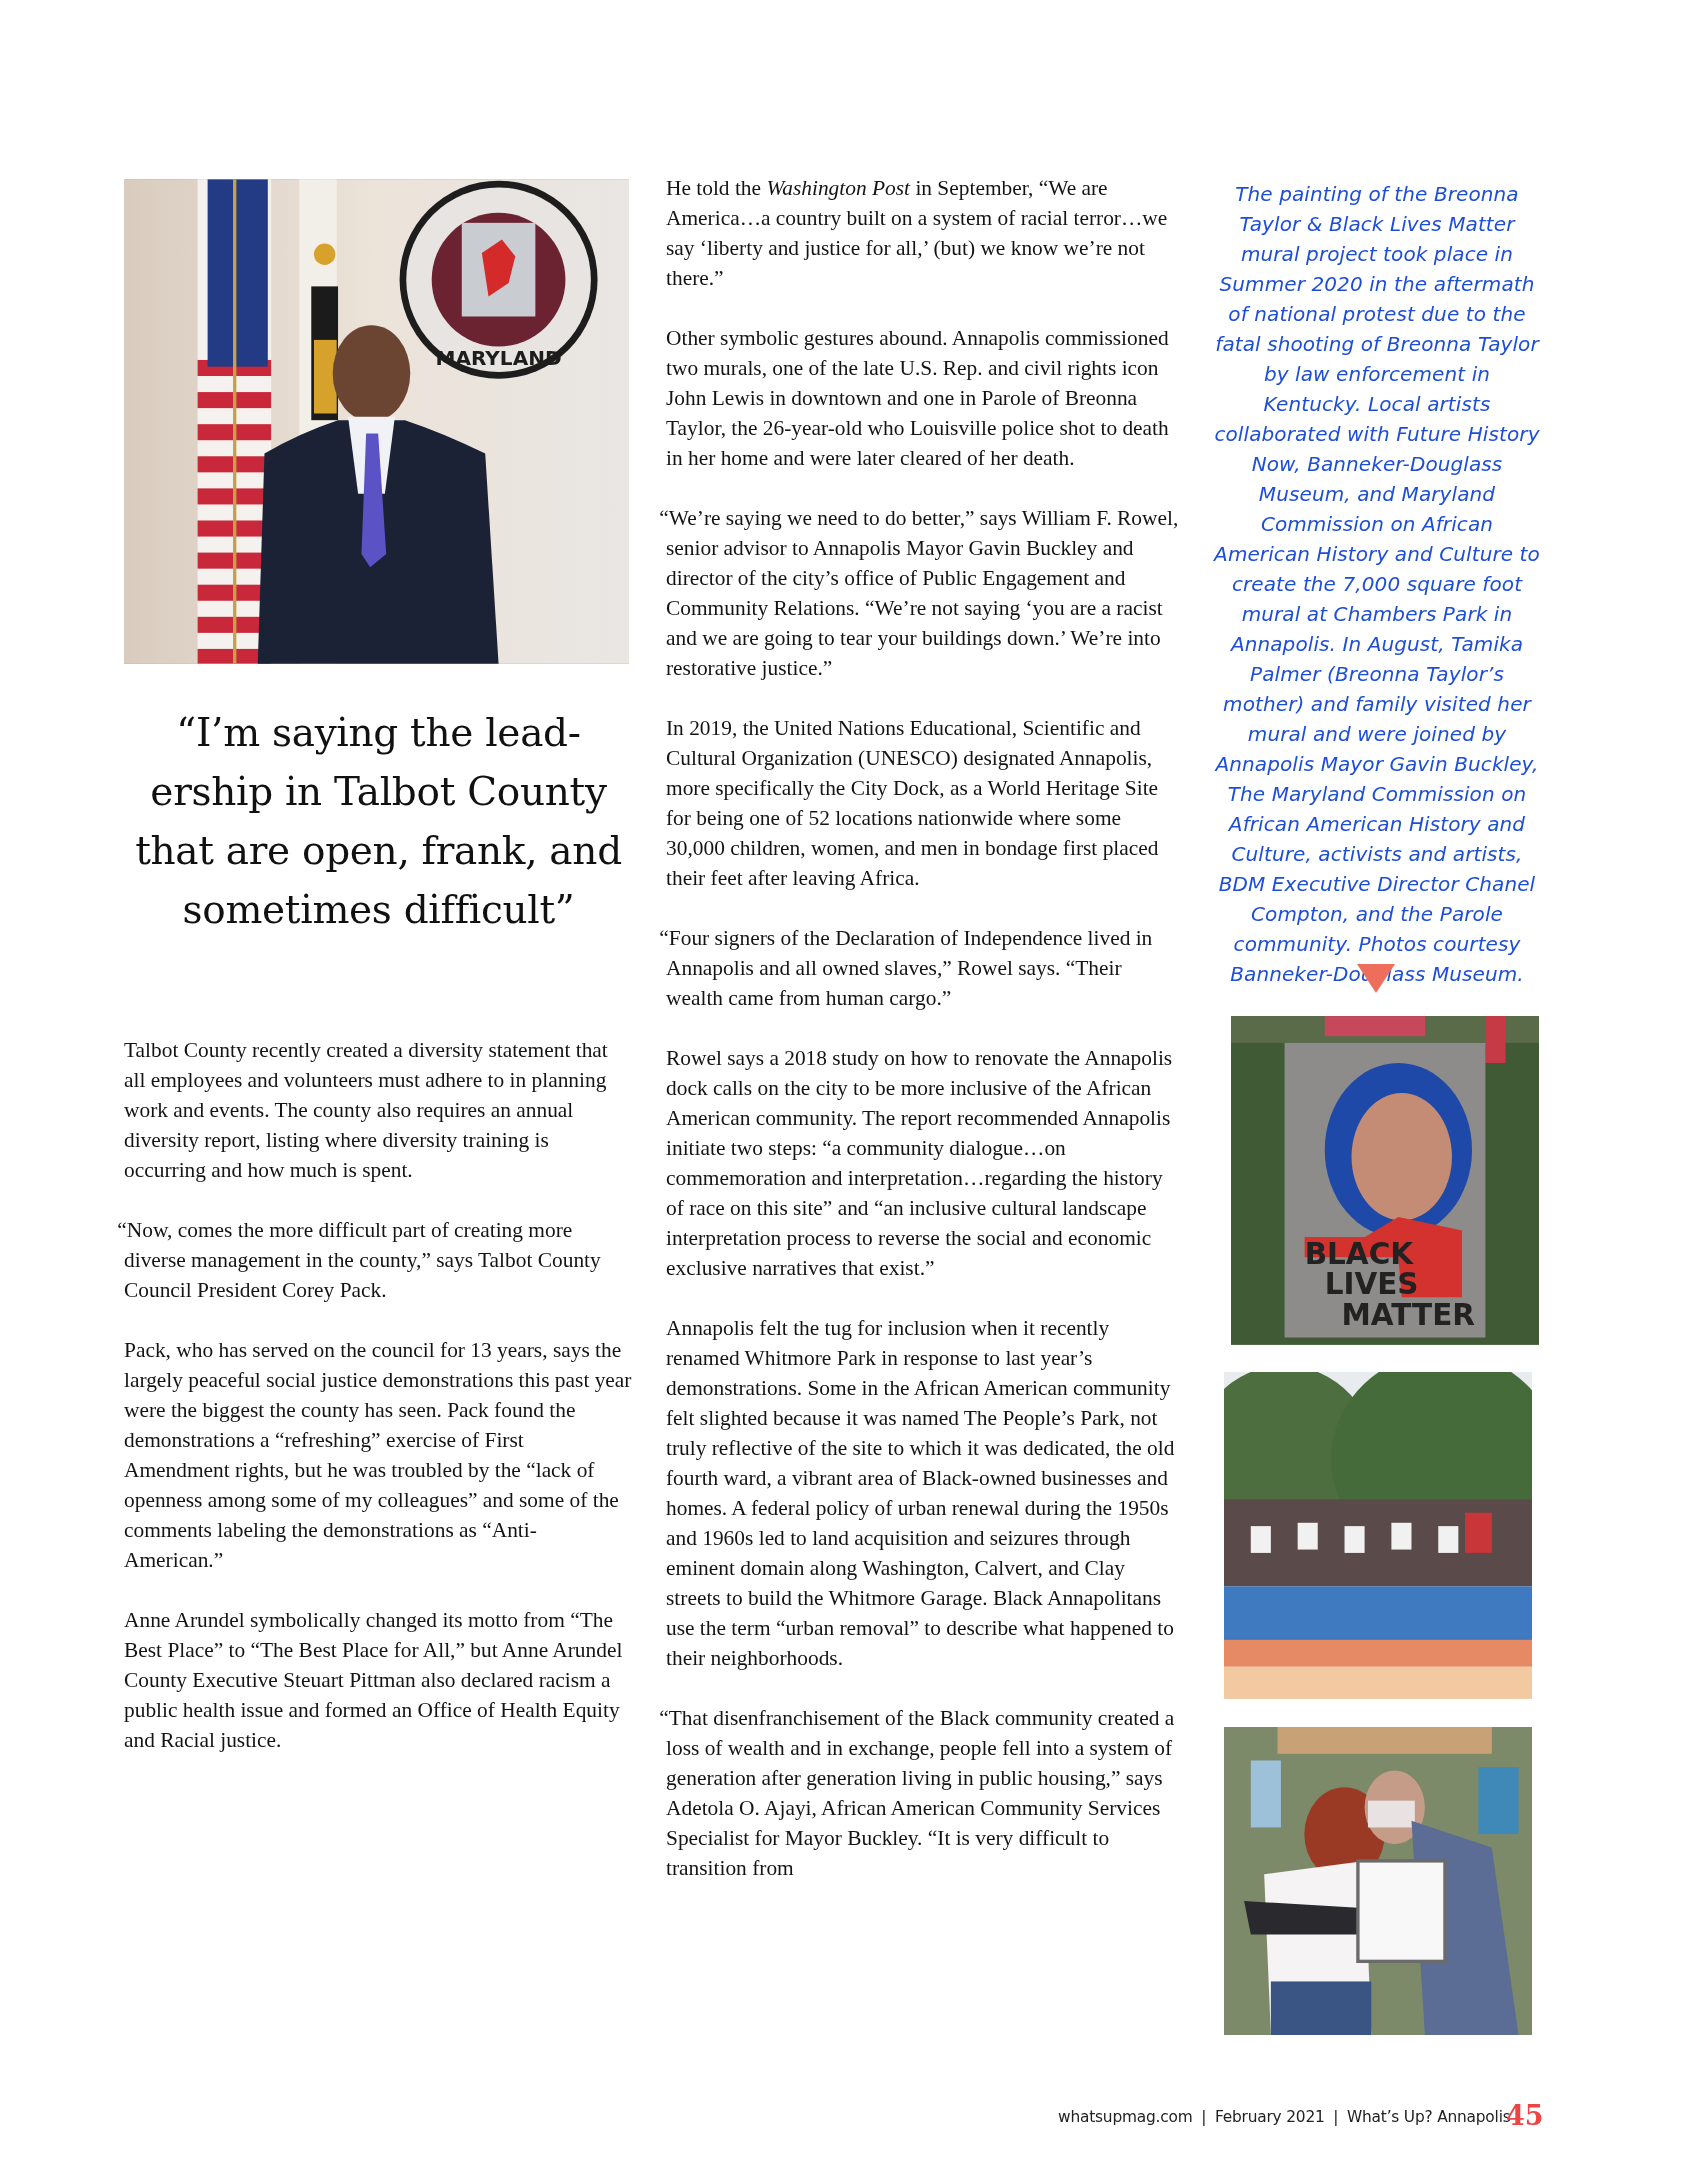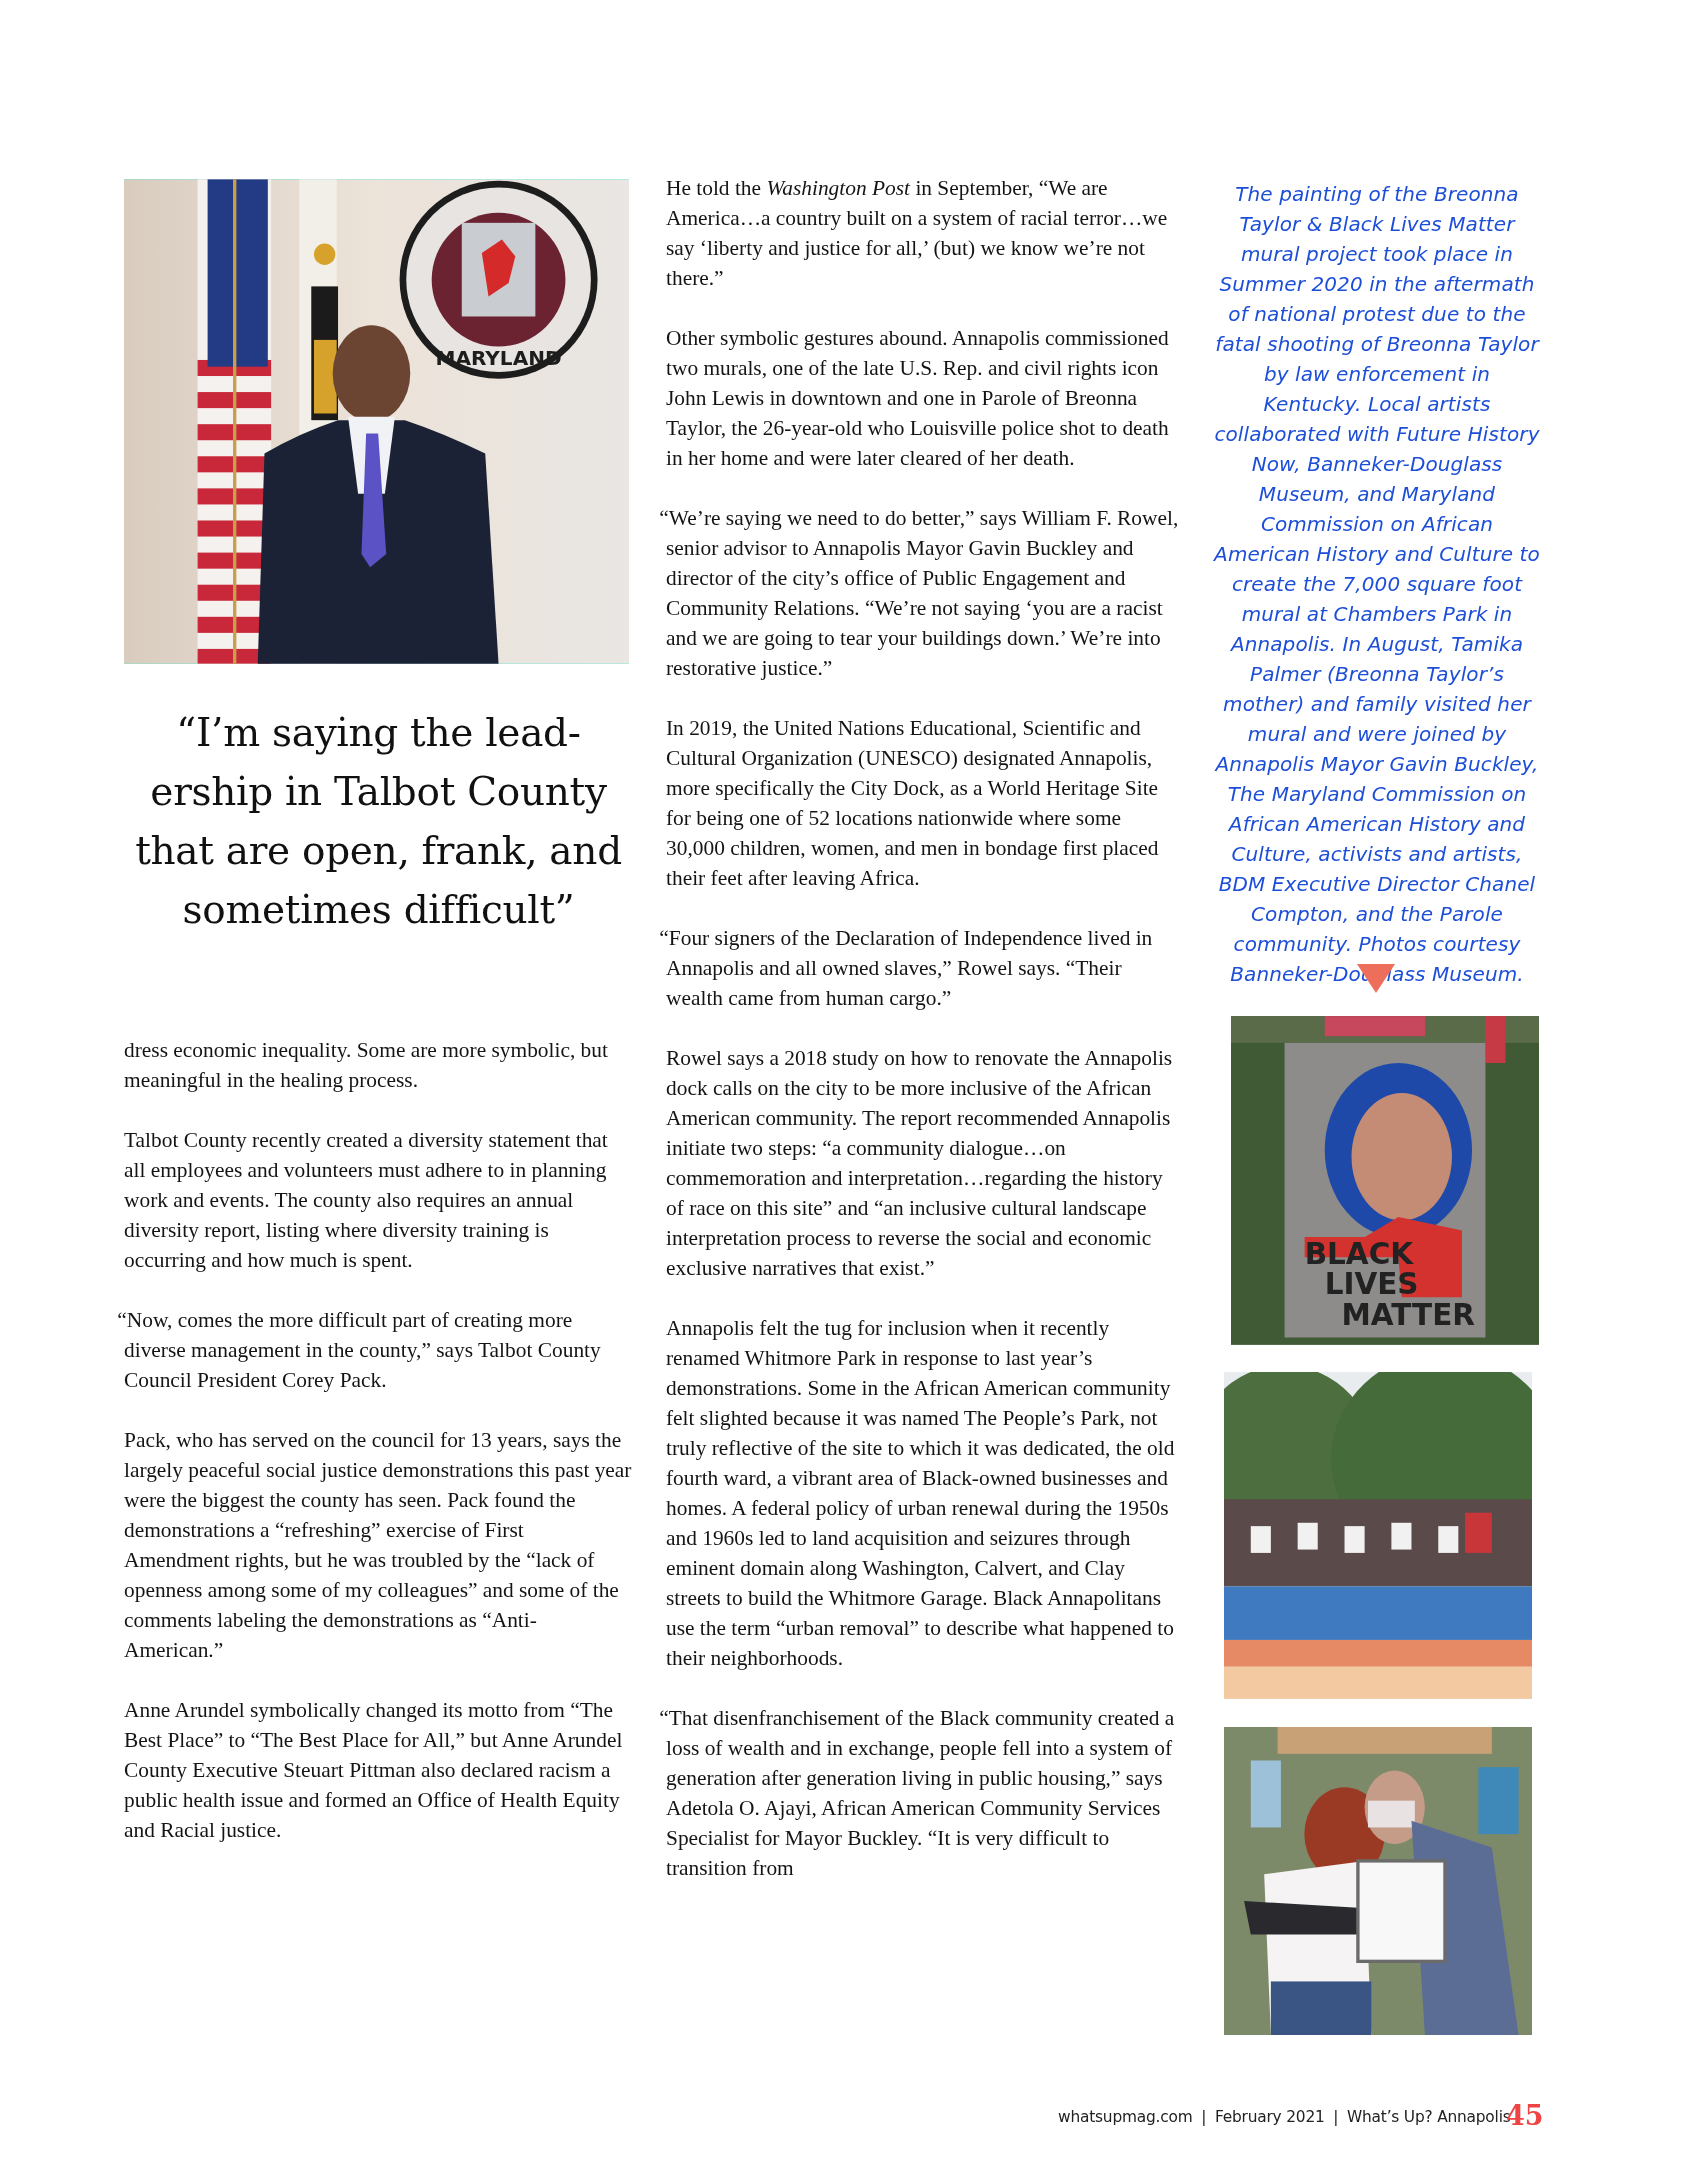--- a/index.html
+++ b/index.html
@@ -65,21 +65,20 @@
 </div>
 
 <div class="abs pullquote" style="left:124px; top:703px; width:509px;">
   <div>“I’m saying the lead-</div>
   <div>ership in Talbot County</div>
   <div>that are open, frank, and</div>
   <div>sometimes difficult”</div>
 </div>
 
 <div class="abs body-text" style="left:124px; top:1035px; width:512px;">
-  <p>dress economic inequality. Some are more symbolic, but meaningful in the healing process.</p>
   <p>Talbot County recently created a diversity statement that all employees and volunteers must adhere to in planning work and events. The county also requires an annual diversity report, listing where diversity training is occurring and how much is spent.</p>
   <p class="hang">“Now, comes the more difficult part of creating more diverse management in the county,” says Talbot County Council President Corey Pack.</p>
   <p>Pack, who has served on the council for 13 years, says the largely peaceful social justice demonstrations this past year were the biggest the county has seen. Pack found the demonstrations a “refreshing” exercise of First Amendment rights, but he was troubled by the “lack of openness among some of my colleagues” and some of the comments labeling the demonstrations as “Anti-American.”</p>
   <p>Anne Arundel symbolically changed its motto from “The Best Place” to “The Best Place for All,” but Anne Arundel County Executive Steuart Pittman also declared racism a public health issue and formed an Office of Health Equity and Racial justice.</p>
 </div>
 
 <div class="abs body-text" style="left:666px; top:173px; width:519px;">
   <p><span>He told the </span><em>Washington Post</em><span> in September, “We are America…a country built on a system of racial terror…we say ‘liberty and justice for all,’ (but) we know we’re not there.”</span></p>
   <p>Other symbolic gestures abound. Annapolis commissioned two murals, one of the late U.S. Rep. and civil rights icon John Lewis in downtown and one in Parole of Breonna Taylor, the 26-year-old who Louisville police shot to death in her home and were later cleared of her death.</p>
   <p class="hang">“We’re saying we need to do better,” says William F. Rowel, senior advisor to Annapolis Mayor Gavin Buckley and director of the city’s office of Public Engagement and Community Relations. “We’re not saying ‘you are a racist and we are going to tear your buildings down.’ We’re into restorative justice.”</p>

